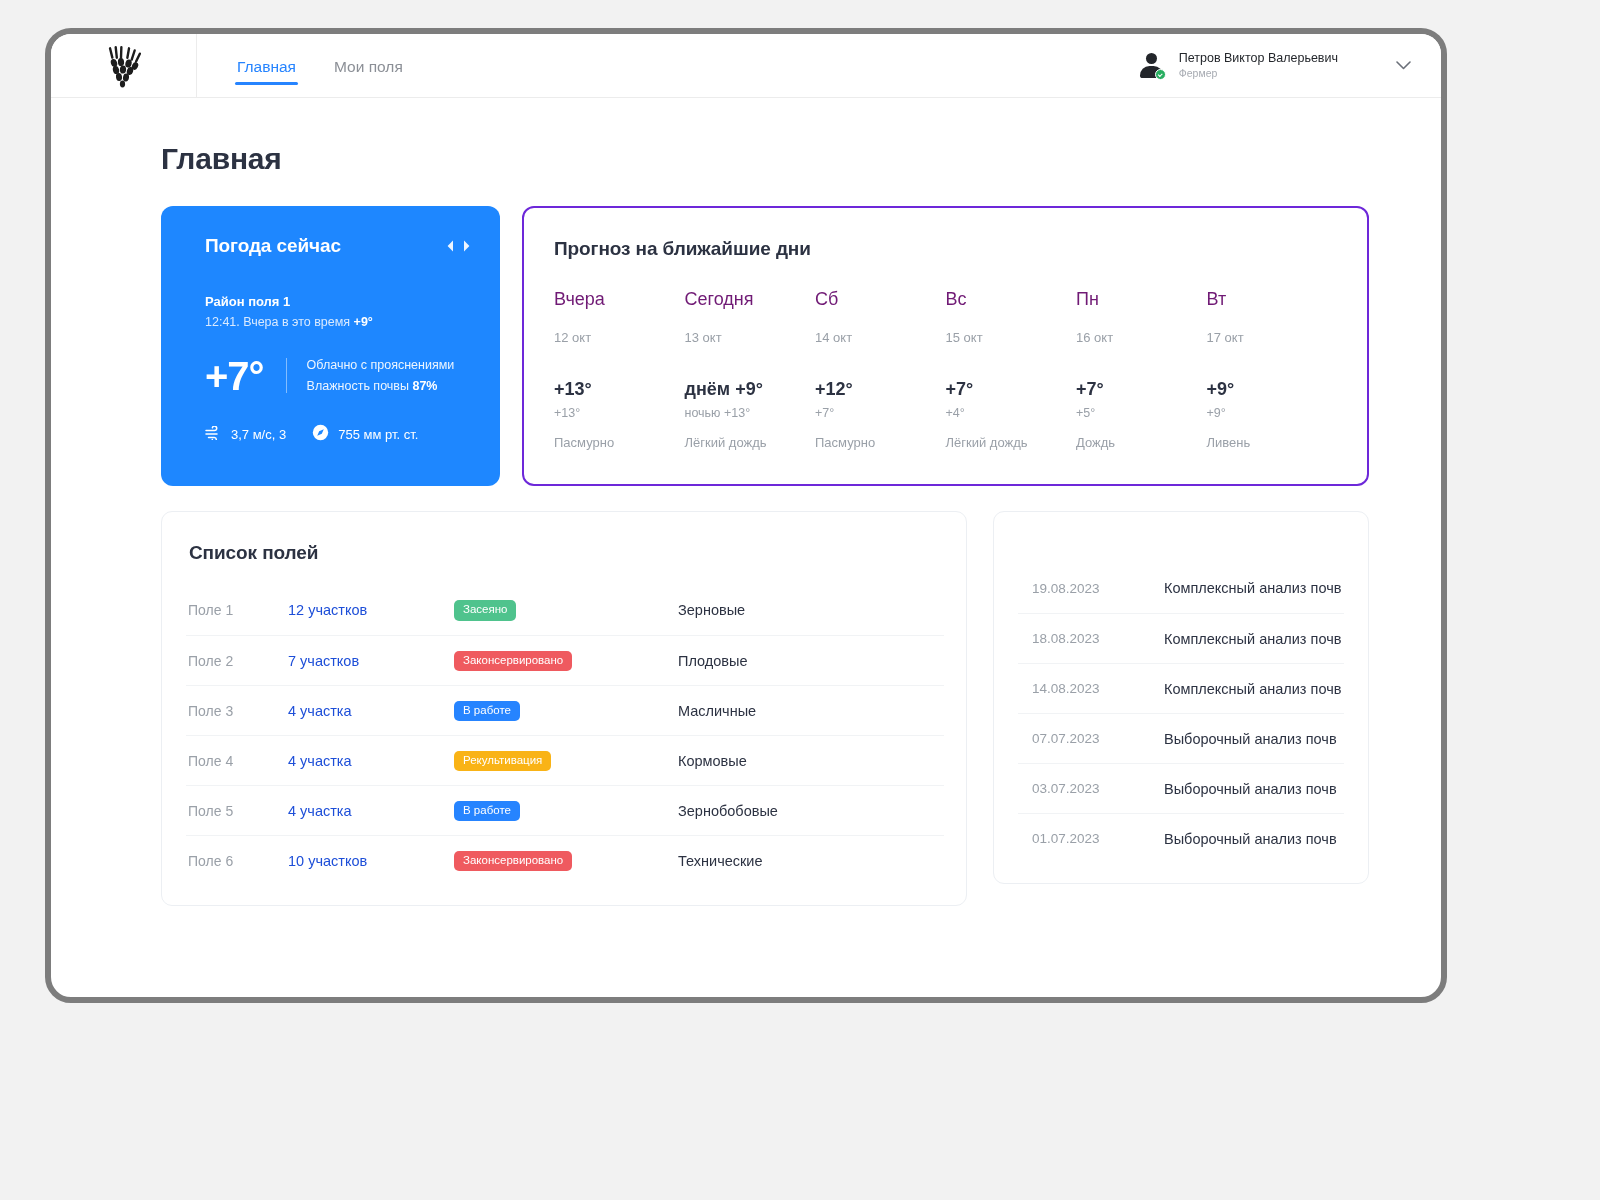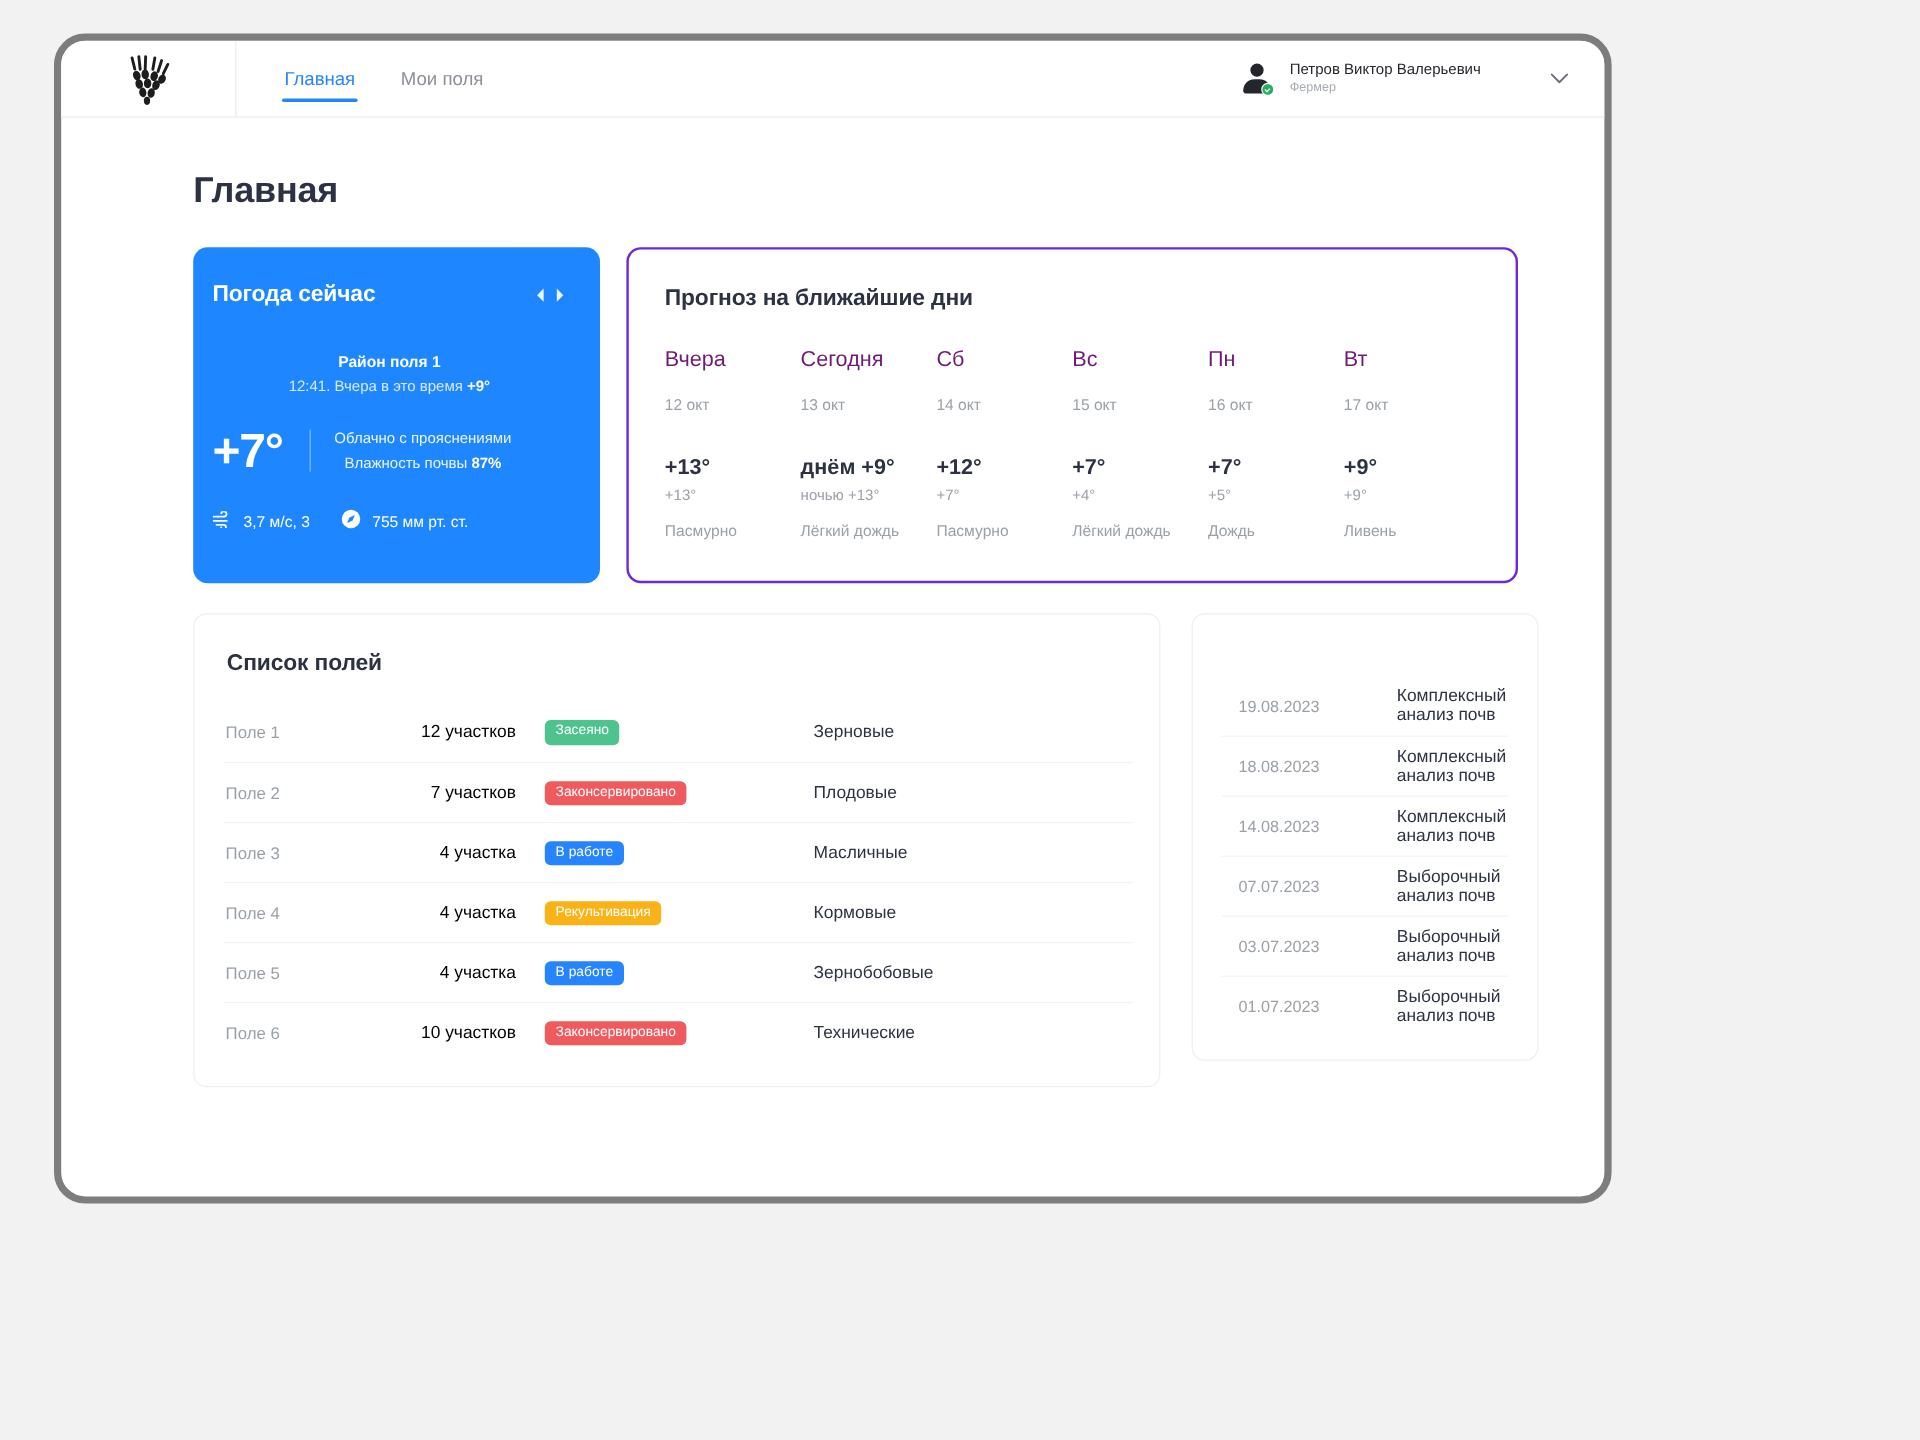--- a/index.html
+++ b/index.html
@@ -8,21 +8,21 @@
     width: 1600px; height: 1200px;
     background: #f2f2f2;
     font-family: "Liberation Sans", "DejaVu Sans", sans-serif;
     -webkit-font-smoothing: antialiased;
   }
 
   
   #frame {
     position: absolute;
     left: 45px; top: 28px;
-    width: 1298px; height: 975px;
+    width: 1402px; height: 975px;
     background: #ffffff;
     border: 6px solid #7d7d7d;
     border-radius: 26px;
     overflow: hidden;
   }
 
   
   #topbar {
     height: 64px;
     display: flex;
@@ -112,24 +112,23 @@
     margin-bottom: 30px;
   }
 
   
   #row1 { display: flex; gap: 22px; align-items: stretch; }
 
   #weather-now {
     width: 339px;
     background: #1e87ff;
     border-radius: 12px;
-    padding: 29px 28px 26px 16px;
+    padding: 29px 28px 26px 44px;
     color: #fff;
     flex: 0 0 339px;
-    text-align: center;
   }
   #wn-head {
     display: flex; align-items: center; justify-content: space-between;
   }
   #wn-title { font-size: 19px; font-weight: bold; letter-spacing: -0.1px; }
   #wn-arrows { display: flex; gap: 9px; padding-right: 2px; }
   .wn-arrow { cursor: pointer; display: flex; align-items: center; opacity: .92; }
   #wn-region { font-size: 13px; font-weight: bold; margin-top: 37px; }
   #wn-time { font-size: 12.5px; margin-top: 6px; color: #d9eaff; }
   #wn-time b { color: #fff; }
@@ -174,21 +173,21 @@
 
   .row {
     display: flex; align-items: center;
     height: 50px;
     border-top: 1px solid #f1f3f5;
     padding: 0 2px;
   }
   .row.first { border-top: none; margin-top: 21px; }
 
   .cell-field { width: 100px; flex: 0 0 100px; font-size: 14px; color: #9aa0a8; }
-  .cell-plots { width: 142px; flex: 0 0 142px; font-size: 14.5px; color: #000000; text-align: right; }
+  .cell-plots { width: 142px; flex: 0 0 142px; font-size: 14.5px; color: #1d4ed8; }
   .cell-badge  { width: 248px; flex: 0 0 248px; }
   .cell-crop   { flex: 1; font-size: 14.5px; color: #2c3242; }
 
   .badge {
     display: inline-block;
     font-size: 11.5px;
     color: #fff;
     padding: 4px 9px 5px 9px;
     border-radius: 5px;
     line-height: 1;

